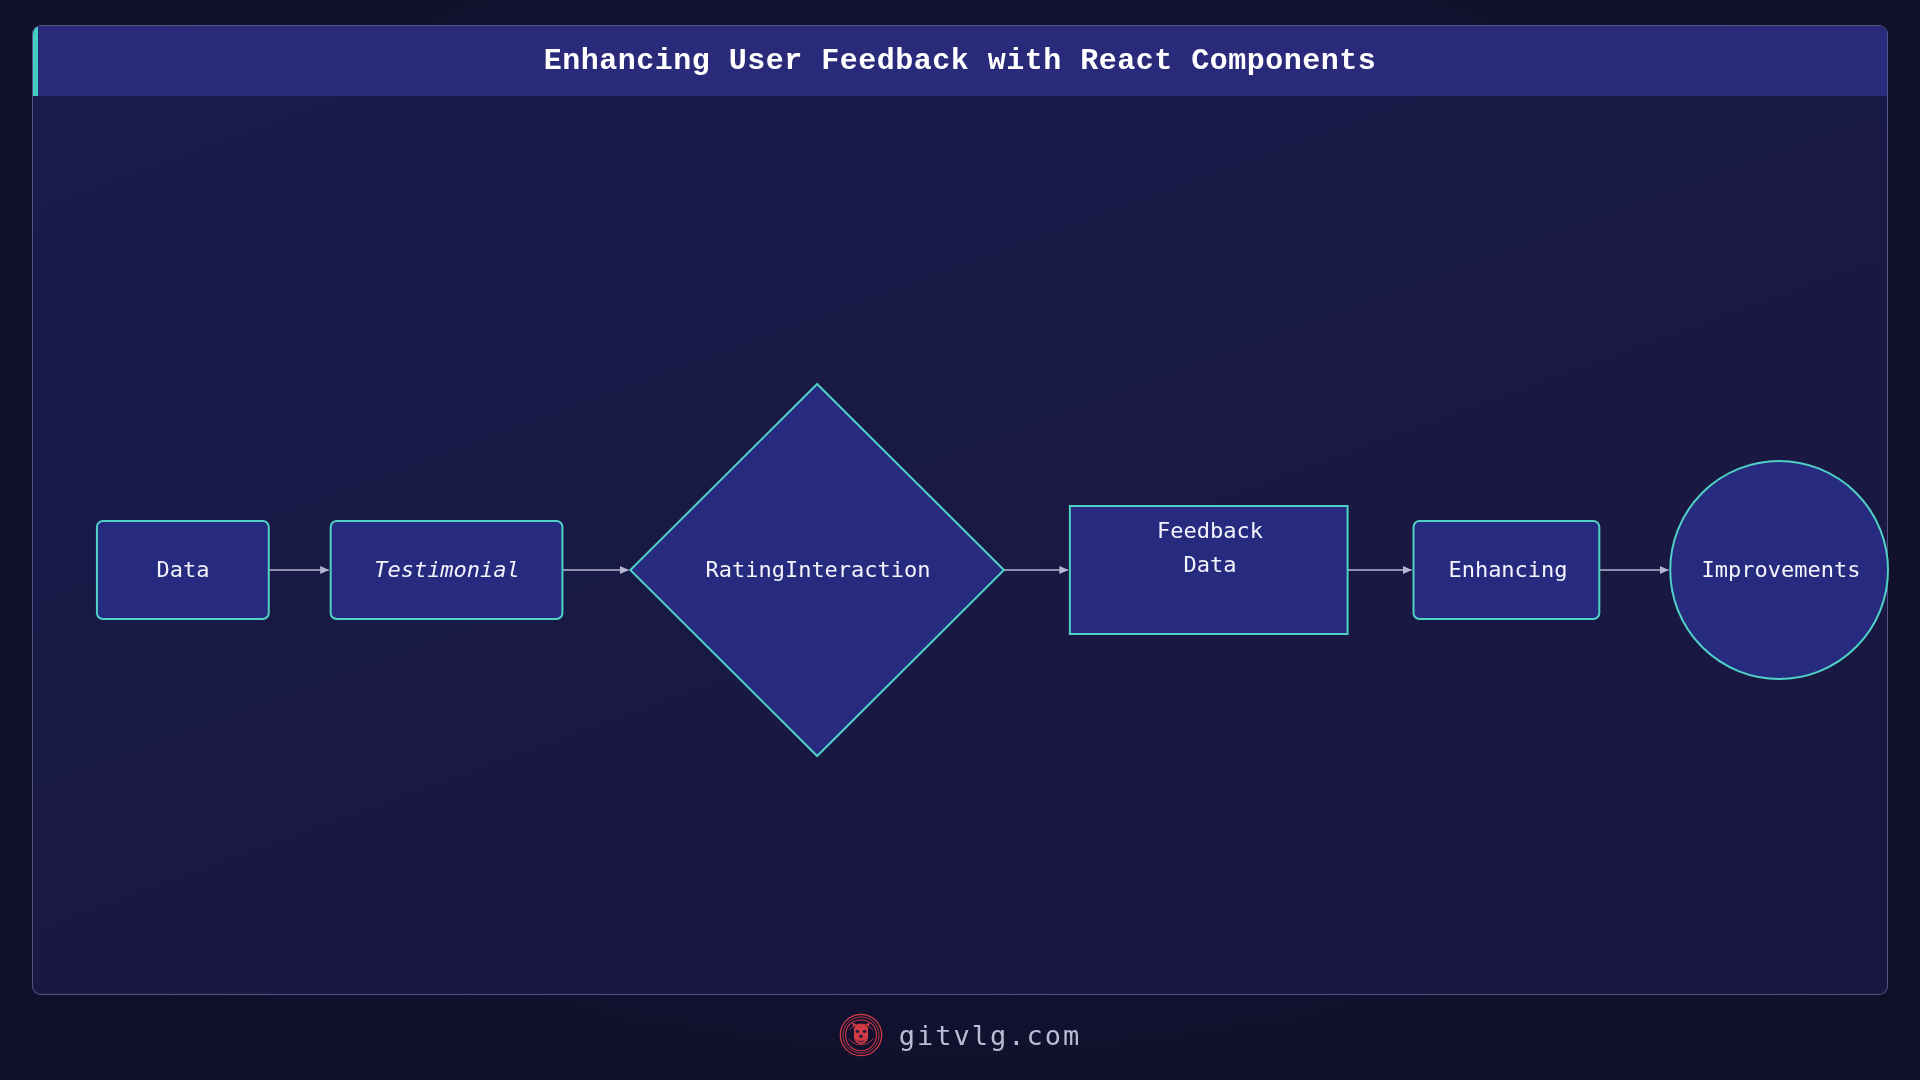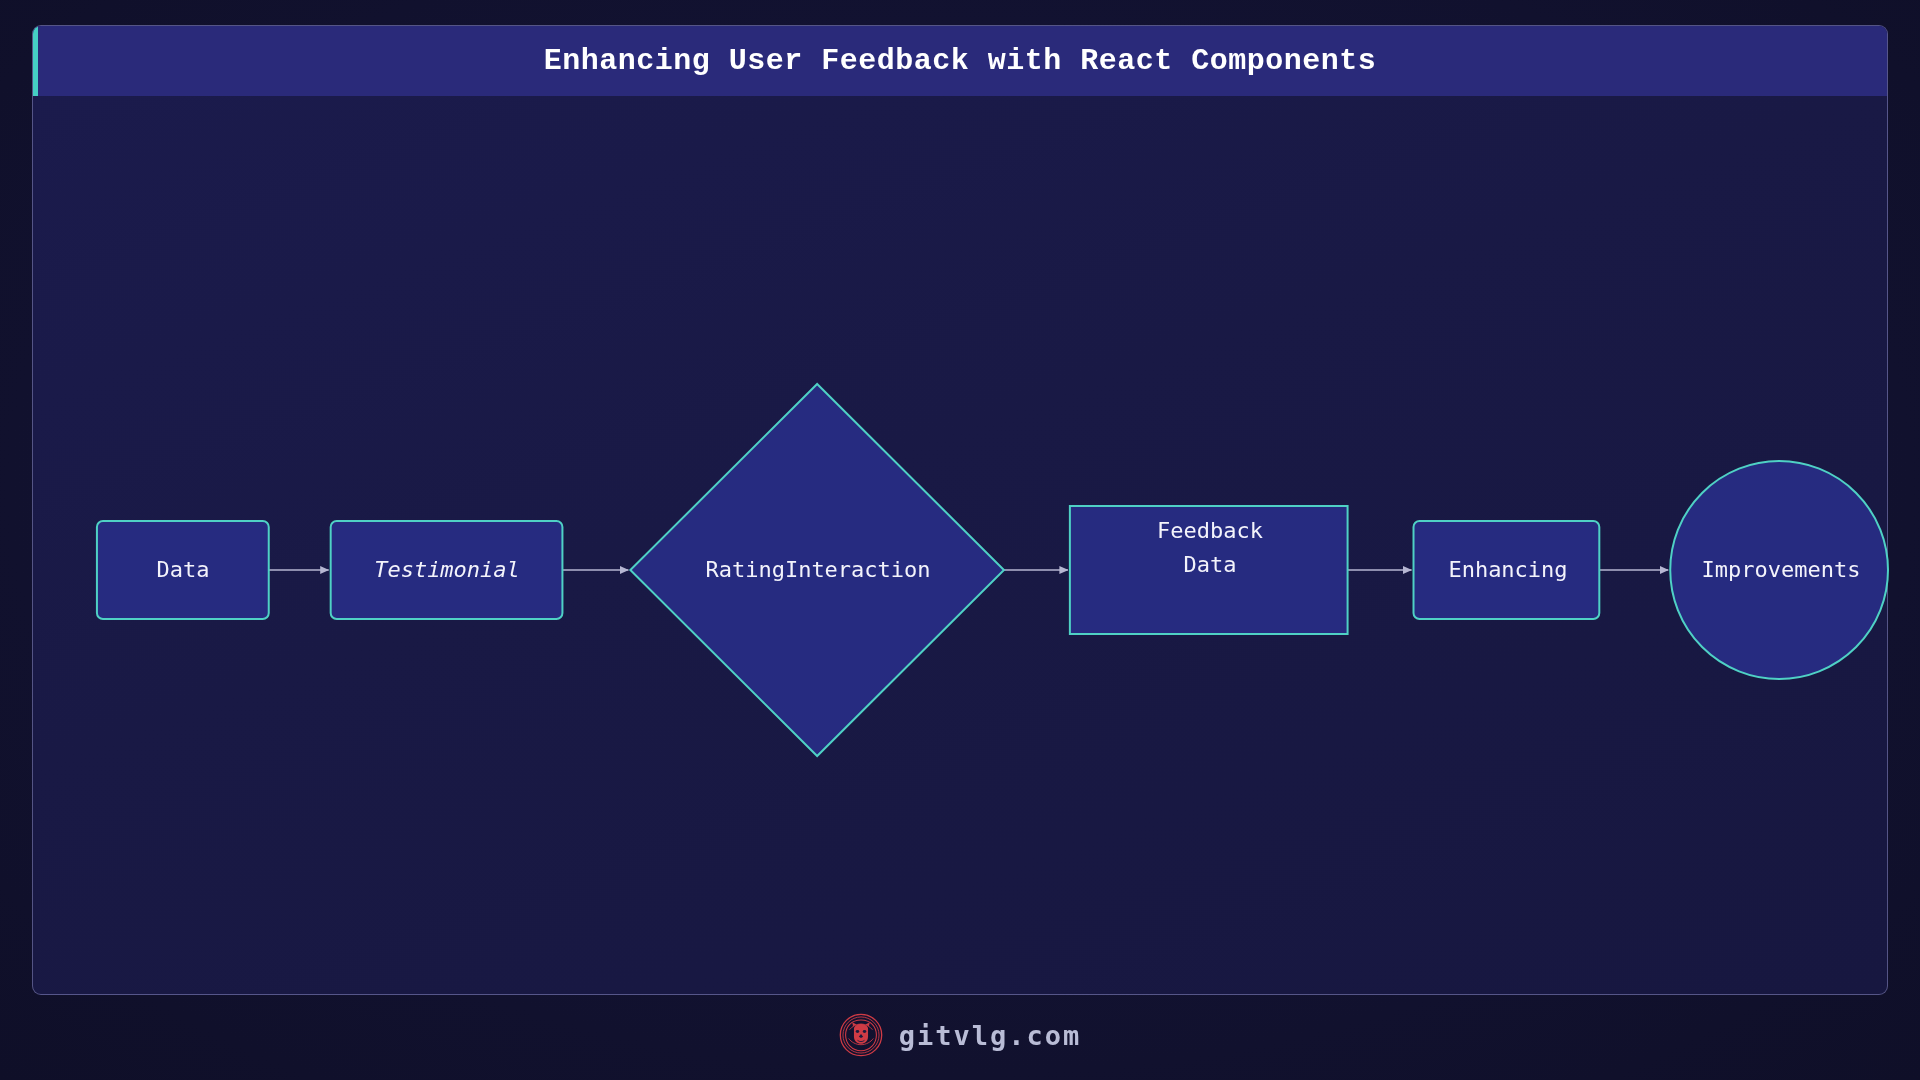--- a/index.html
+++ b/index.html
@@ -80,21 +80,20 @@
   }
   .footer-logo{
     width:44px;height:44px;
     flex:0 0 auto;
   }
   .footer-text{
     color:#b9bcd6;
     font-family:"DejaVu Sans Mono","Liberation Mono",monospace;
     font-size:27px;
     letter-spacing:2px;
-    font-weight:bold;
   }
 </style>
 </head>
 <body>
 
 <div class="diagram-card">
 
   <div class="title-bar" style="background: rgb(42, 42, 122);">
     <div class="title-accent" style="background: rgb(69, 207, 196);"></div>
     <div class="title-text" style="color: rgb(255, 255, 255);">Enhancing User Feedback with React Components</div>

